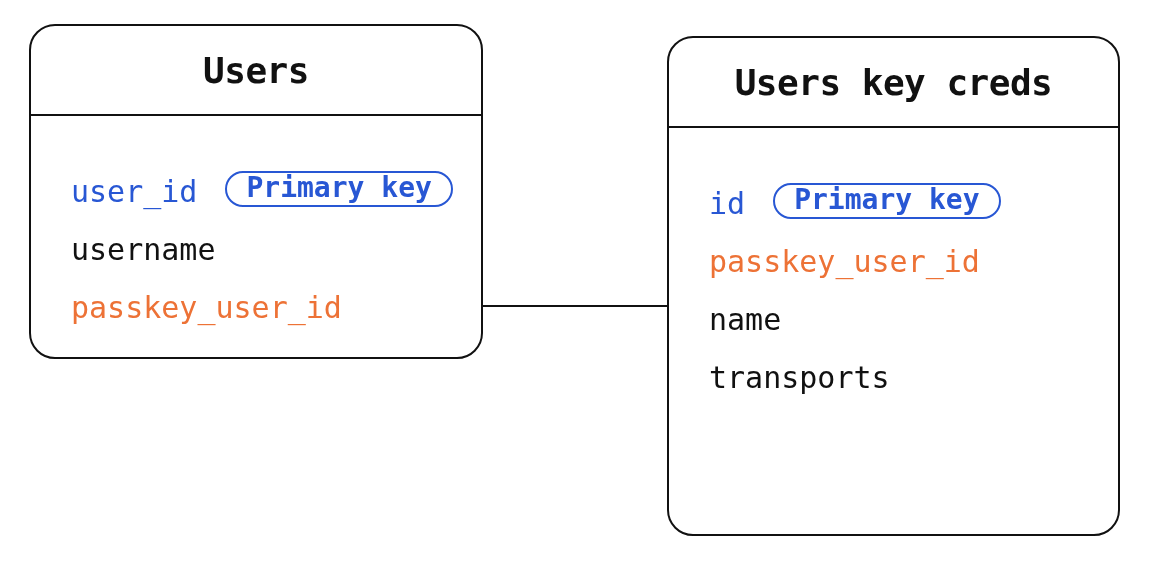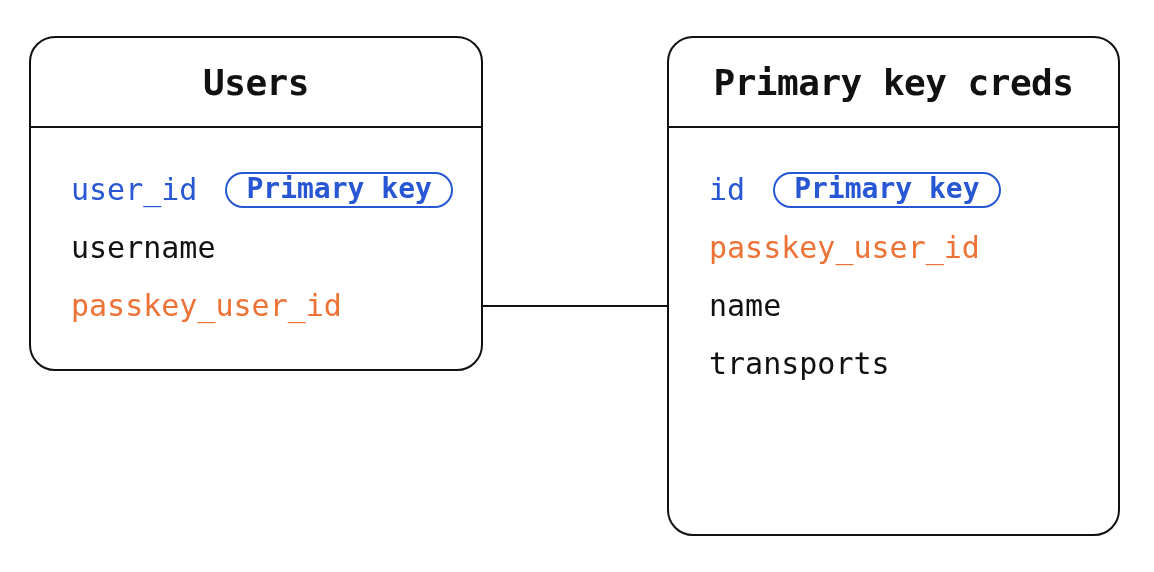--- a/index.html
+++ b/index.html
@@ -26,21 +26,21 @@
     height:2px;
     background:var(--ink);
   }
   .table-card{
     position:absolute;
     background:var(--bg);
     border:2px solid var(--ink);
     border-radius:26px;
   }
   .table-card.users{
-    left:29px; top:36px;
+    left:29px; top:24px;
     width:454px; height:335px;
   }
   .table-card.creds{
     left:667px; top:36px;
     width:453px; height:500px;
   }
   .table-header{
     height:90px;
     border-bottom:2px solid var(--ink);
     display:flex;
@@ -53,21 +53,21 @@
     color:var(--ink);
     letter-spacing:-0.5px;
     white-space:nowrap;
   }
   .table-body{
     padding:33px 12px 0 40px;
   }
   .field-row{
     height:58px;
     display:flex;
-    align-items:center;
+    align-items:flex-end;
     gap:28px;
     white-space:nowrap;
   }
   .field-name{
     font-size:30px;
     line-height:1;
     color:var(--ink);
   }
   .field-name.c-blue{color:var(--blue);}
   .field-name.c-orange{color:var(--orange);}
@@ -104,21 +104,21 @@
         <span class="field-name">username</span>
       </div>
       <div class="field-row">
         <span class="field-name c-orange">passkey_user_id</span>
       </div>
     </div>
   </div>
 
   <div class="table-card creds">
     <div class="table-header">
-      <div class="table-title">Primary key creds</div>
+      <div class="table-title">Users key creds</div>
     </div>
     <div class="table-body">
       <div class="field-row">
         <span class="field-name c-blue">id</span>
         <span class="pk-badge">Primary key</span>
       </div>
       <div class="field-row">
         <span class="field-name c-orange">passkey_user_id</span>
       </div>
       <div class="field-row">

